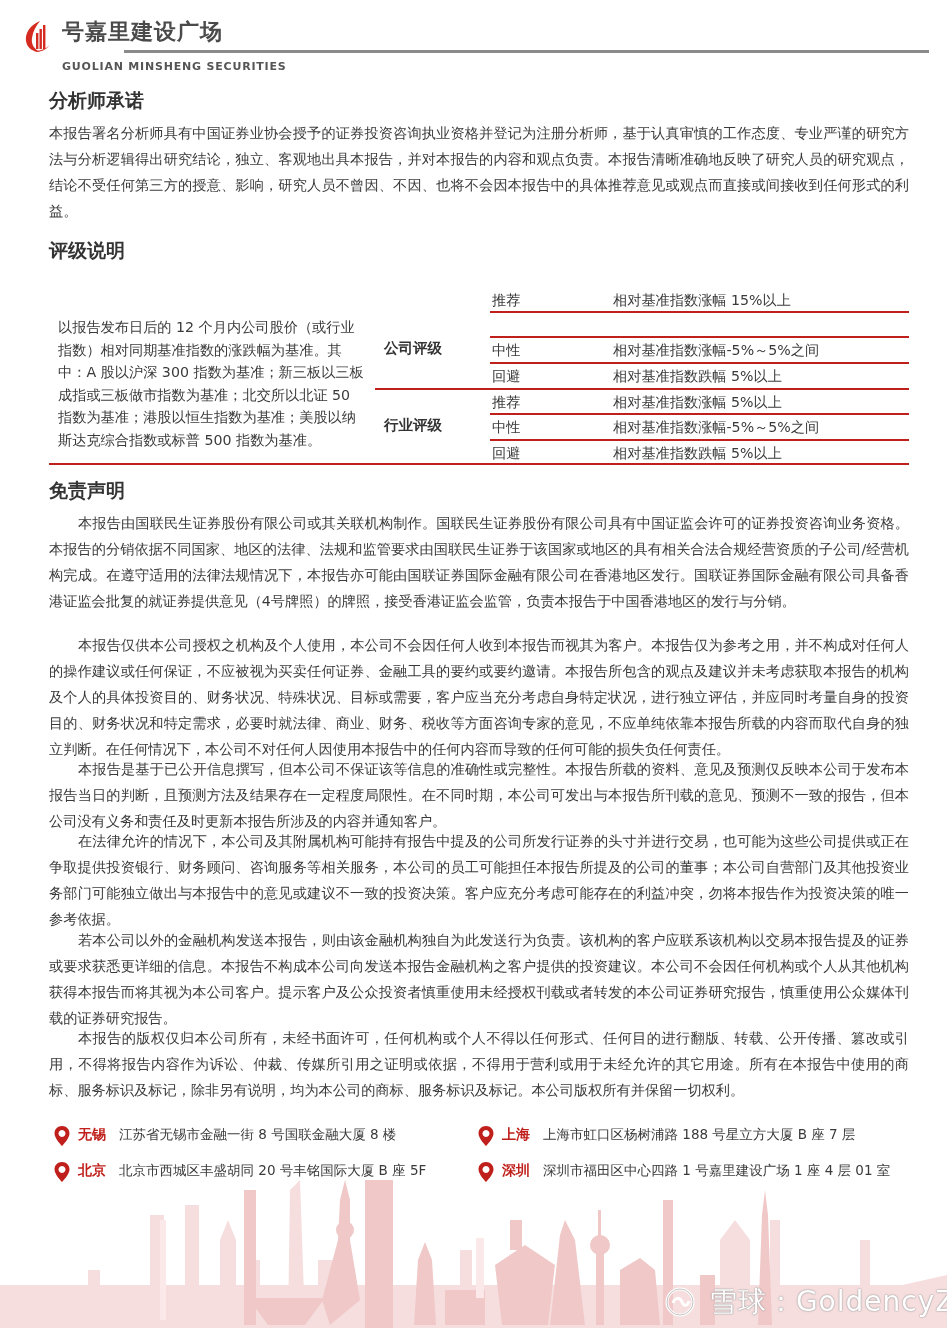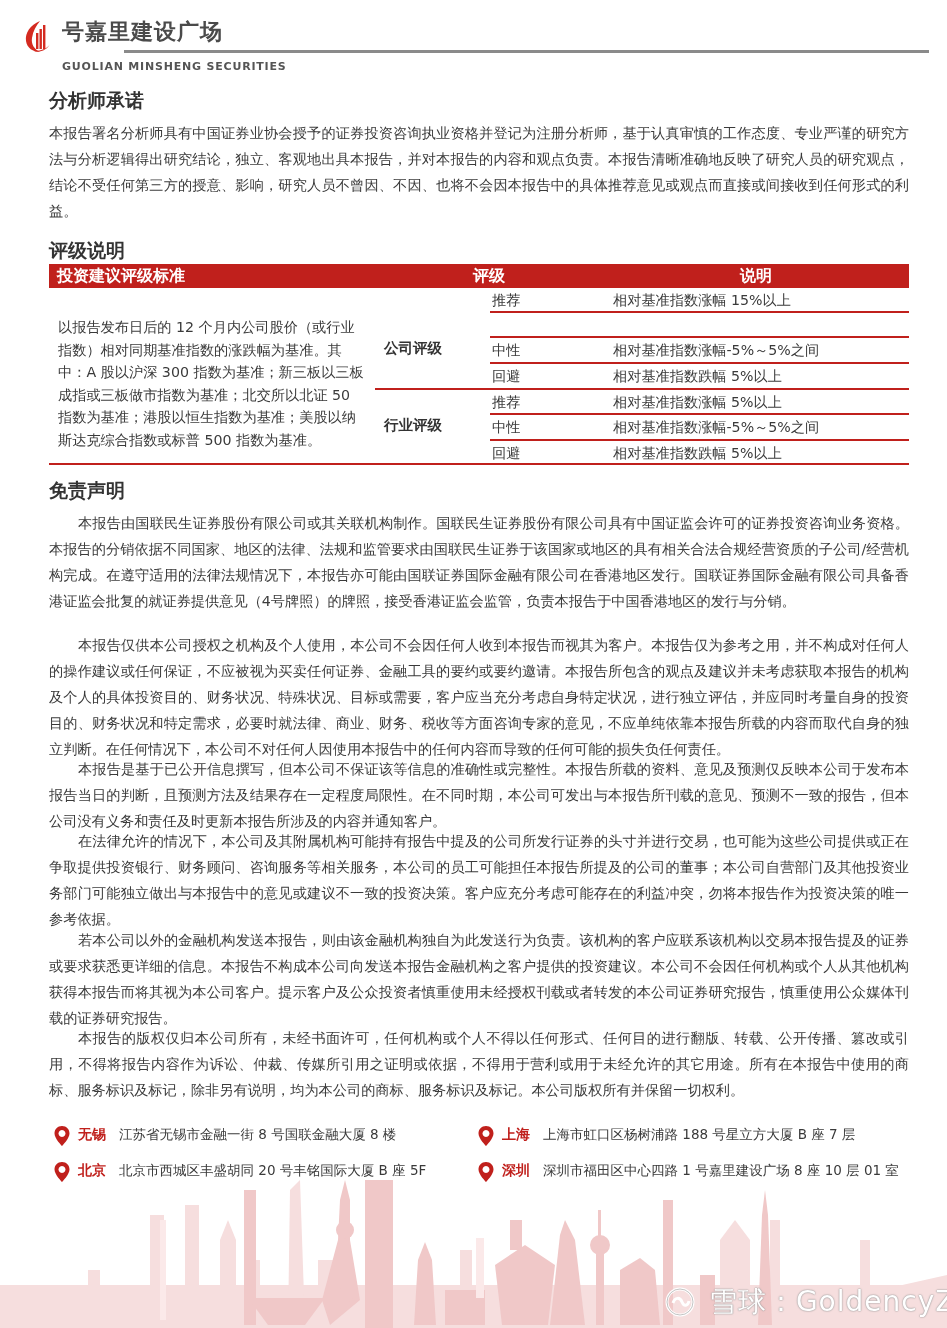--- a/index.html
+++ b/index.html
@@ -57,25 +57,20 @@
     <span class="logo-en">GUOLIAN MINSHENG SECURITIES</span>
   </div>
   <div class="header-rule"></div>
 </div>
 
 <div class="section-title" style="top:88px;">分析师承诺</div>
 <div class="para" style="top:120px;">本报告署名分析师具有中国证券业协会授予的证券投资咨询执业资格并登记为注册分析师，基于认真审慎的工作态度、专业严谨的研究方法与分析逻辑得出研究结论，独立、客观地出具本报告，并对本报告的内容和观点负责。本报告清晰准确地反映了研究人员的研究观点，结论不受任何第三方的授意、影响，研究人员不曾因、不因、也将不会因本报告中的具体推荐意见或观点而直接或间接收到任何形式的利益。</div>
 
 <div class="section-title" style="top:238px;">评级说明</div>
 <div class="rt">
-  <div class="rt-head">
-    <span style="left:8px;">投资建议评级标准</span>
-    <span style="left:424px;">评级</span>
-    <span style="left:691px;">说明</span>
-  </div>
   <div class="rt-desc">以报告发布日后的 12 个月内公司股价（或行业指数）相对同期基准指数的涨跌幅为基准。其中：A 股以沪深 300 指数为基准；新三板以三板成指或三板做市指数为基准；北交所以北证 50 指数为基准；港股以恒生指数为基准；美股以纳斯达克综合指数或标普 500 指数为基准。</div>
 
   <div class="rt-group" style="top:64px;margin-top:11px;">公司评级</div>
   <div class="rt-group" style="top:152px;">行业评级</div>
 
   <div class="rt-row" style="top:24px;">
     <span class="lvl">推荐</span>
     <span class="exp">相对基准指数涨幅 15%以上</span>
   </div>
   <div class="rt-line" style="left:441px; width:419px; top:47px;"></div>
@@ -135,21 +130,21 @@
       <path d="M9 1 C4.5 1 1.5 4.3 1.5 8.5 C1.5 13.5 9 21 9 21 C9 21 16.5 13.5 16.5 8.5 C16.5 4.3 13.5 1 9 1 Z M9 5 A3.5 3.5 0 1 1 8.99 5 Z" fill="#c0201c" fill-rule="evenodd"></path>
     </svg>
   <span class="city">北京</span>
   <span class="addr-text">北京市西城区丰盛胡同 20 号丰铭国际大厦 B 座 5F</span>
 </div>
 <div class="addr" style="left:477px; top:1160px;">
   <svg class="pin" viewBox="0 0 18 22">
       <path d="M9 1 C4.5 1 1.5 4.3 1.5 8.5 C1.5 13.5 9 21 9 21 C9 21 16.5 13.5 16.5 8.5 C16.5 4.3 13.5 1 9 1 Z M9 5 A3.5 3.5 0 1 1 8.99 5 Z" fill="#c0201c" fill-rule="evenodd"></path>
     </svg>
   <span class="city">深圳</span>
-  <span class="addr-text">深圳市福田区中心四路 1 号嘉里建设广场 8 座 10 层 01 室</span>
+  <span class="addr-text">深圳市福田区中心四路 1 号嘉里建设广场 1 座 4 层 01 室</span>
 </div>
 
 <svg class="skyline" viewBox="0 0 947 148" preserveAspectRatio="none">
   <g fill="#f6dede">
     <rect x="0" y="105" width="947" height="43"></rect>
     <rect x="20" y="110" width="10" height="30"></rect>
     <rect x="88" y="90" width="12" height="50"></rect>
     <rect x="150" y="35" width="14" height="110"></rect>
     <rect x="185" y="25" width="14" height="120"></rect>
     <polygon points="220,60 228,40 236,60 236,145 220,145"></polygon>

